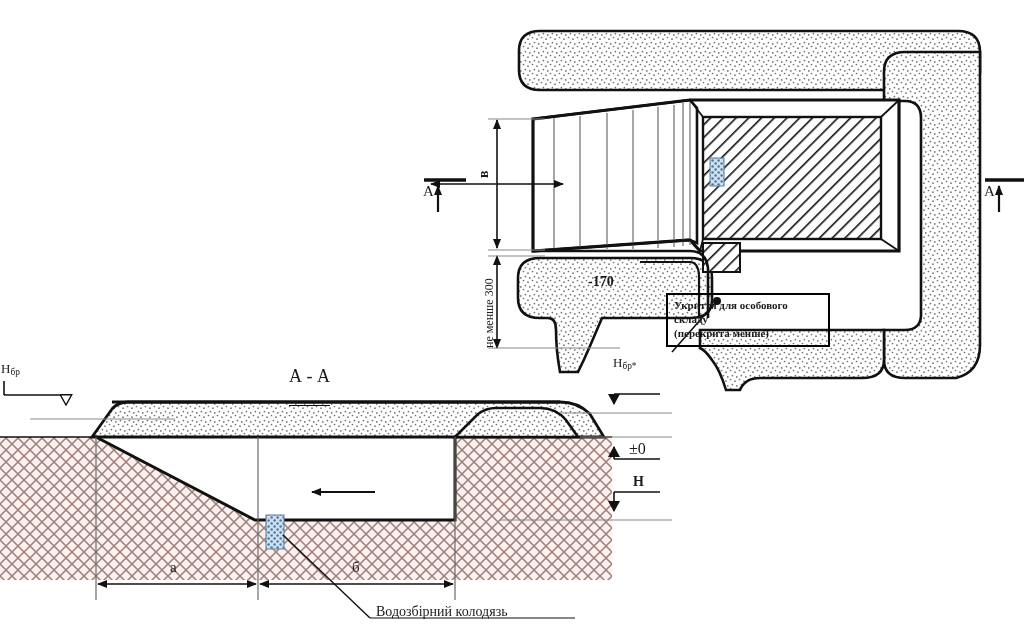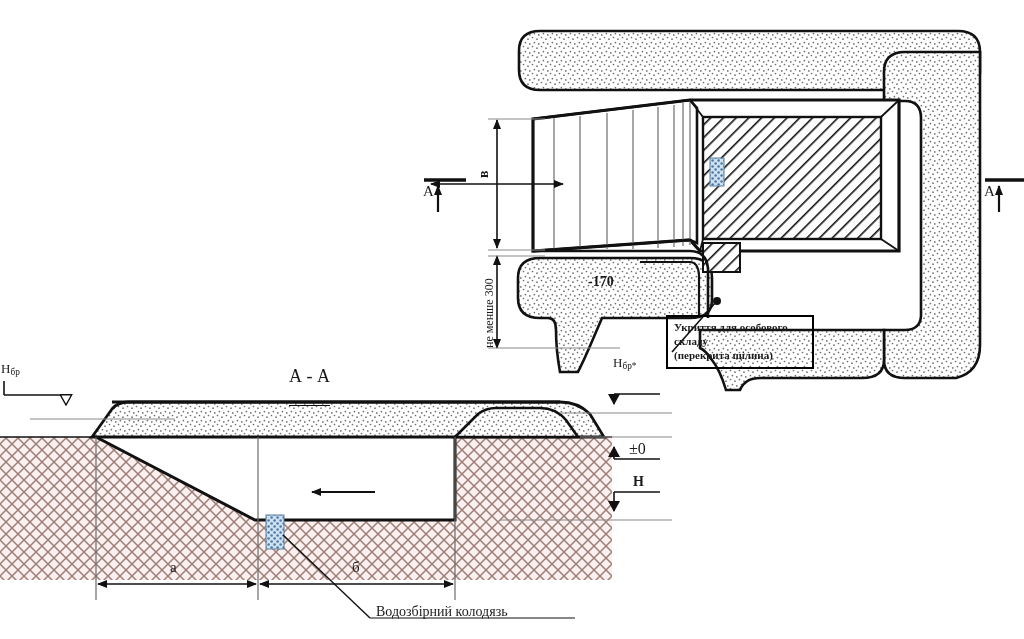--- a/index.html
+++ b/index.html
@@ -304,24 +304,24 @@
               transform:rotate(-90deg);transform-origin:left top;">в</div>
 
   <div class="lbl" style="left:482px;top:348px;font-size:12px;
               transform:rotate(-90deg);transform-origin:left top;">не менше 300</div>
 
   <div class="lbl lbl-bold" style="left:588px;top:274px;font-size:14px;">-170</div>
 
   <div class="lbl" style="left:423px;top:183px;font-size:15px;">А</div>
   <div class="lbl" style="left:984px;top:183px;font-size:15px;">А</div>
 
-  <div class="boxtext" style="left:666px;top:315px;width:148px;height:54px;">
+  <div class="boxtext" style="left:666px;top:293px;width:164px;height:54px;">
     <div>Укриття для особового</div>
     <div>складу</div>
-    <div>(перекрита щілина)</div>
+    <div>(перекрита менше)</div>
   </div>
 
   <div class="lbl" style="left:289px;top:366px;font-size:18px;
               border-bottom:1.6px solid #111;padding-bottom:18px;">А - А</div>
 
   <div class="lbl" style="left:1px;top:361px;font-size:13px;">
     <span>Н</span><span class="sub">бр</span>
   </div>
 
   <div class="lbl" style="left:613px;top:355px;font-size:13px;">

